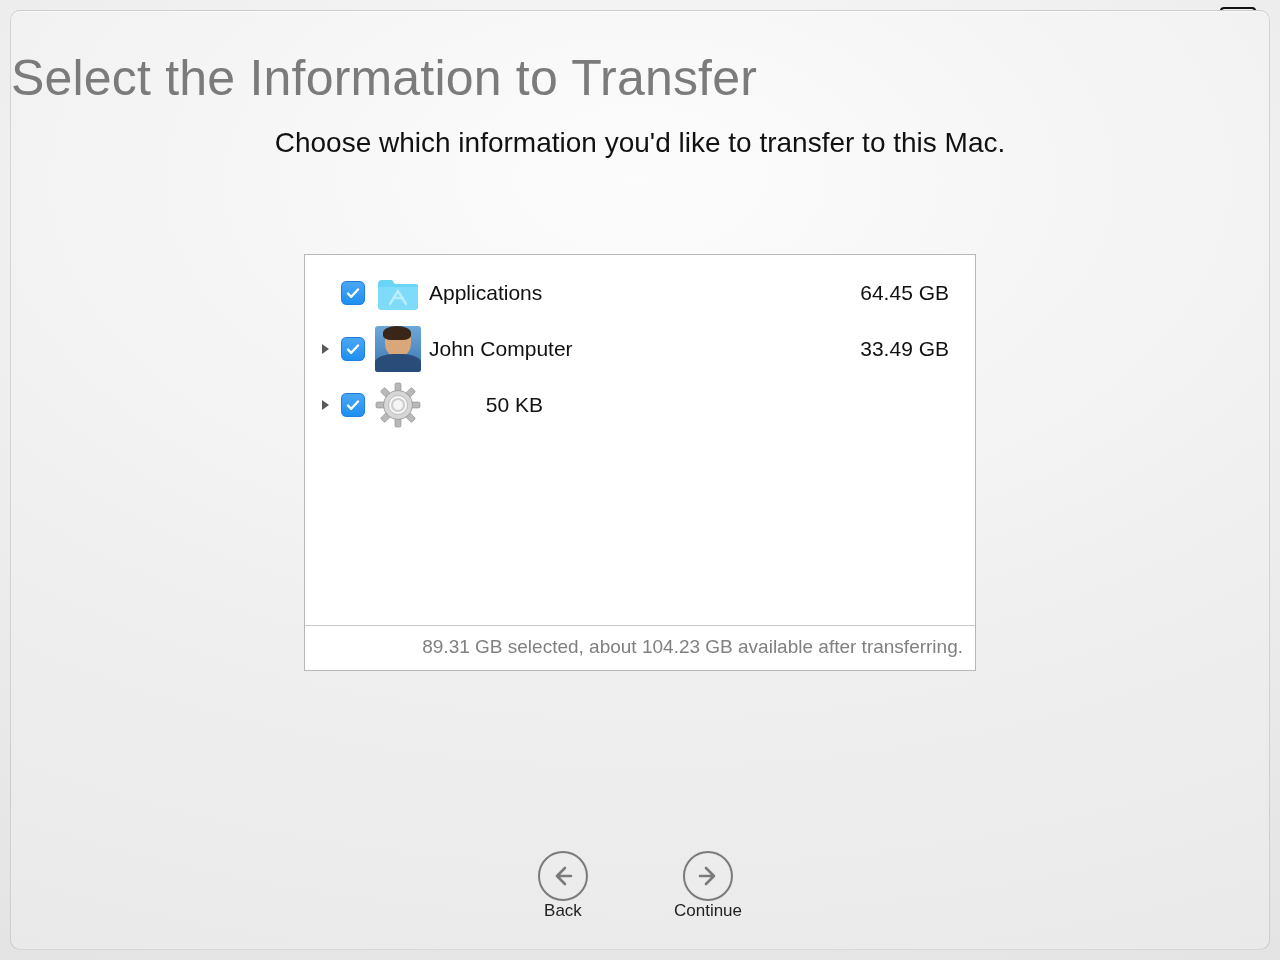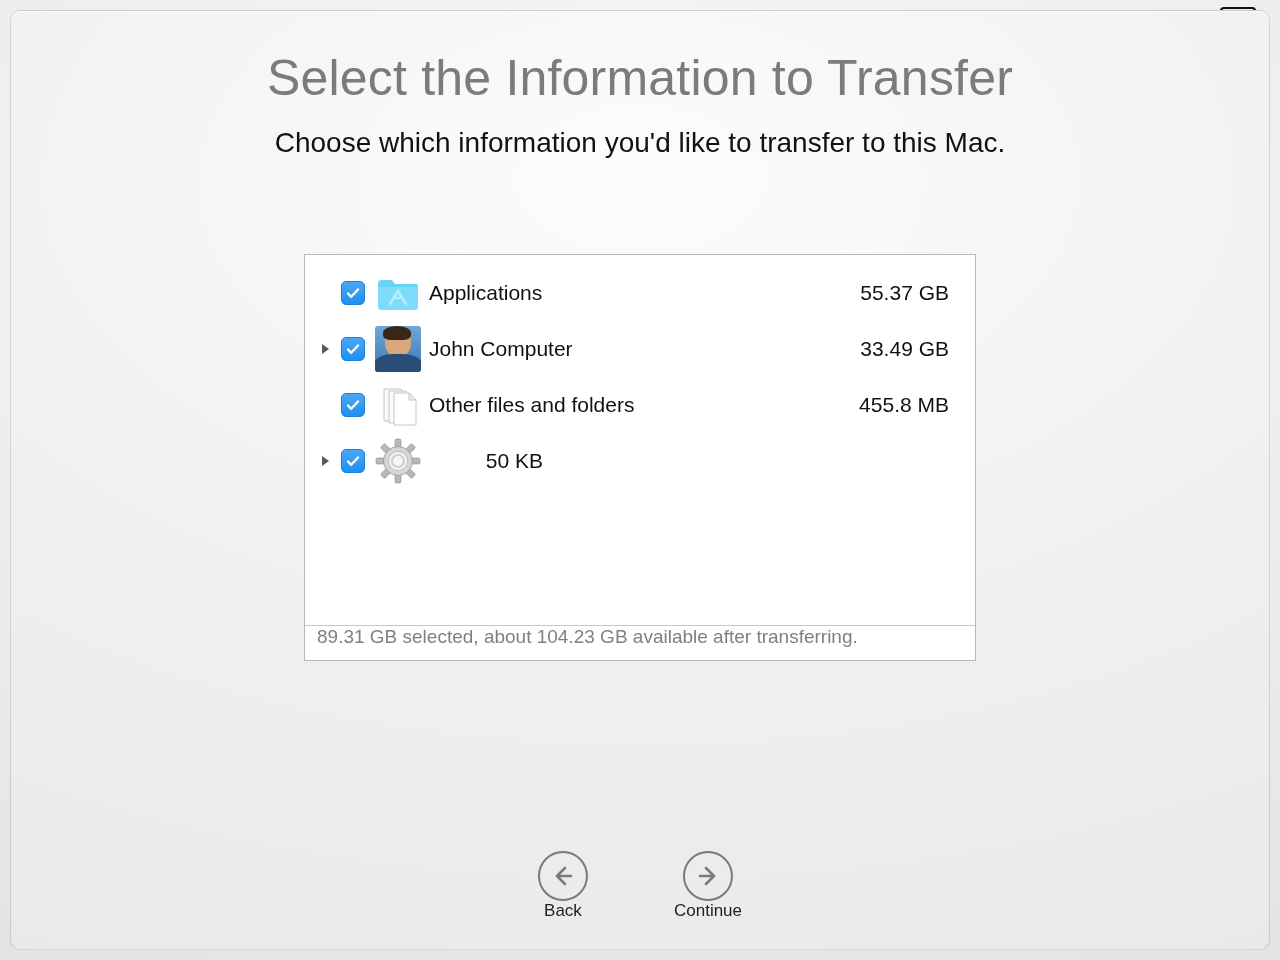--- a/index.html
+++ b/index.html
@@ -17,21 +17,20 @@
     border: 1px solid rgba(0,0,0,0.12);
     border-radius: 10px;
     background: radial-gradient(ellipse 140% 110% at 50% 18%, #fcfcfc 0%, #f0f0f0 45%, #e6e6e6 100%);
     box-shadow: inset 0 1px 0 rgba(255,255,255,0.6);
   }
   .battery {
     position: absolute;
     top: 6px; right: 18px;
   }
   .title {
-    text-align: center;
     font-size: 50px;
     font-weight: 300;
     color: #7b7b7b;
     letter-spacing: 0.2px;
     margin-top: 38px;
   }
   .subtitle {
     text-align: center;
     font-size: 28px;
     color: #111;
@@ -80,22 +79,22 @@
     display: flex;
     align-items: center;
     justify-content: center;
     margin: 0 2px 0 4px;
     flex-shrink: 0;
   }
   .label { margin-left: 6px; flex: 1; }
   .size { text-align: right; min-width: 120px; }
   .status {
     border-top: 1px solid #c7c7c7;
-    padding: 0 12px 12px 12px;
-    text-align: left;
+    padding: 10px 12px 12px 12px;
+    text-align: right;
     font-size: 19px;
     color: #808080;
     background: #fff;
   }
   .nav {
     position: absolute;
     bottom: 28px;
     left: 50%;
     transform: translateX(-50%);
     display: flex;
@@ -180,21 +179,21 @@
         </span>
         <span class="icon">
           <svg width="44" height="38" viewBox="0 0 44 38">
             <path d="M2 10 Q2 6 6 6 L16 6 L19 10 L40 10 Q42 10 42 12 L42 32 Q42 36 38 36 L6 36 Q2 36 2 32 Z" fill="#69d4f5"></path>
             <path d="M2 13 L42 13 L42 32 Q42 36 38 36 L6 36 Q2 36 2 32 Z" fill="#7edbfa"></path>
             <path d="M14 30 L22 17 L30 30" stroke="#b9eefe" stroke-width="2.4" fill="none" stroke-linecap="round"></path>
             <line x1="17.5" y1="24" x2="26.5" y2="24" stroke="#b9eefe" stroke-width="2.4" stroke-linecap="round"></line>
           </svg>
         </span>
         <span class="label">Applications</span>
-        <span class="size">55.37 GB</span>
+        <span class="size">64.45 GB</span>
       </div>
 
       <div class="row">
         <span class="disclosure">
           <svg width="12" height="12" viewBox="0 0 12 12">
               <path d="M3 1 L10 6 L3 11 Z" fill="#5a5a5a"></path>
             </svg>
         </span>
         <span class="cb">
           <svg width="16" height="16" viewBox="0 0 16 16">
@@ -203,40 +202,20 @@
         </span>
         <span class="icon">
           <span class="avatar">
               <span class="hair"></span>
             </span>
         </span>
         <span class="label">John Computer</span>
         <span class="size">33.49 GB</span>
       </div>
 
-      <div class="row">
-        <span class="disclosure"></span>
-        <span class="cb">
-          <svg width="16" height="16" viewBox="0 0 16 16">
-              <path d="M3 8.5 L6.2 11.8 L13 4.5" stroke="#fff" stroke-width="2.4" fill="none" stroke-linecap="round" stroke-linejoin="round"></path>
-            </svg>
-        </span>
-        <span class="icon">
-          <svg width="44" height="44" viewBox="0 0 44 44">
-            <g>
-              <path d="M8 6 L25 6 L31 12 L31 38 L8 38 Z" fill="#fafafa" stroke="#c6c6c6" stroke-width="1"></path>
-              <path d="M13 8 L30 8 L36 14 L36 40 L13 40 Z" fill="#fbfbfb" stroke="#c6c6c6" stroke-width="1"></path>
-              <path d="M18 10 L33 10 L40 17 L40 42 L18 42 Z" fill="#ffffff" stroke="#c6c6c6" stroke-width="1"></path>
-              <path d="M33 10 L33 17 L40 17 Z" fill="#ededed" stroke="#c6c6c6" stroke-width="1"></path>
-            </g>
-          </svg>
-        </span>
-        <span class="label">Other files and folders</span>
-        <span class="size">455.8 MB</span>
-      </div>
 
       <div class="row">
         <span class="disclosure">
           <svg width="12" height="12" viewBox="0 0 12 12">
               <path d="M3 1 L10 6 L3 11 Z" fill="#5a5a5a"></path>
             </svg>
         </span>
         <span class="cb">
           <svg width="16" height="16" viewBox="0 0 16 16">
               <path d="M3 8.5 L6.2 11.8 L13 4.5" stroke="#fff" stroke-width="2.4" fill="none" stroke-linecap="round" stroke-linejoin="round"></path>

